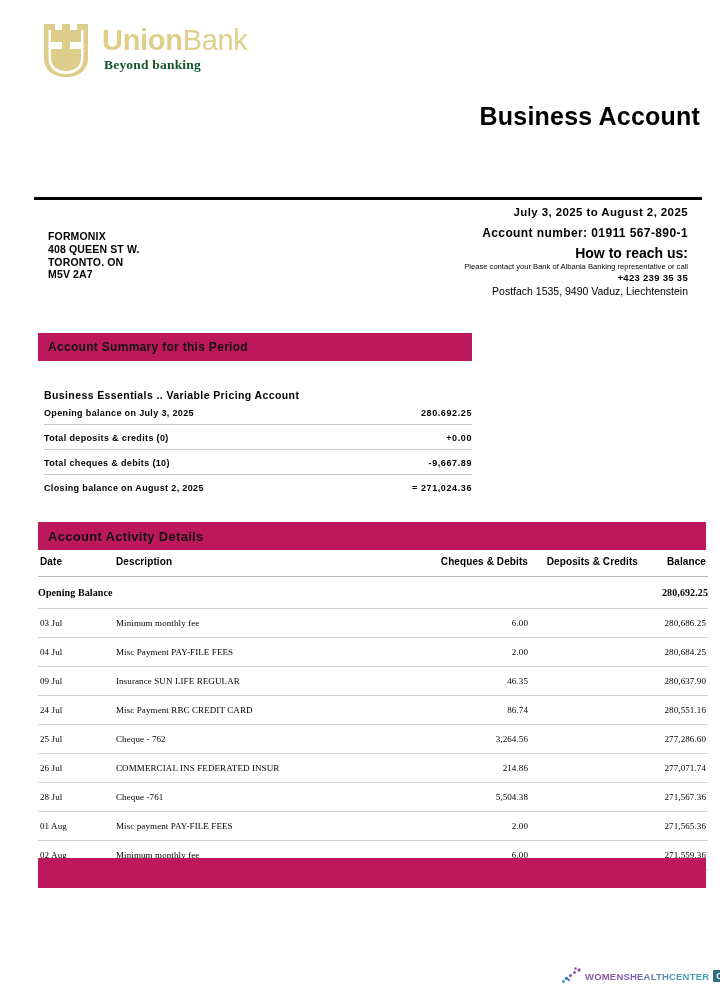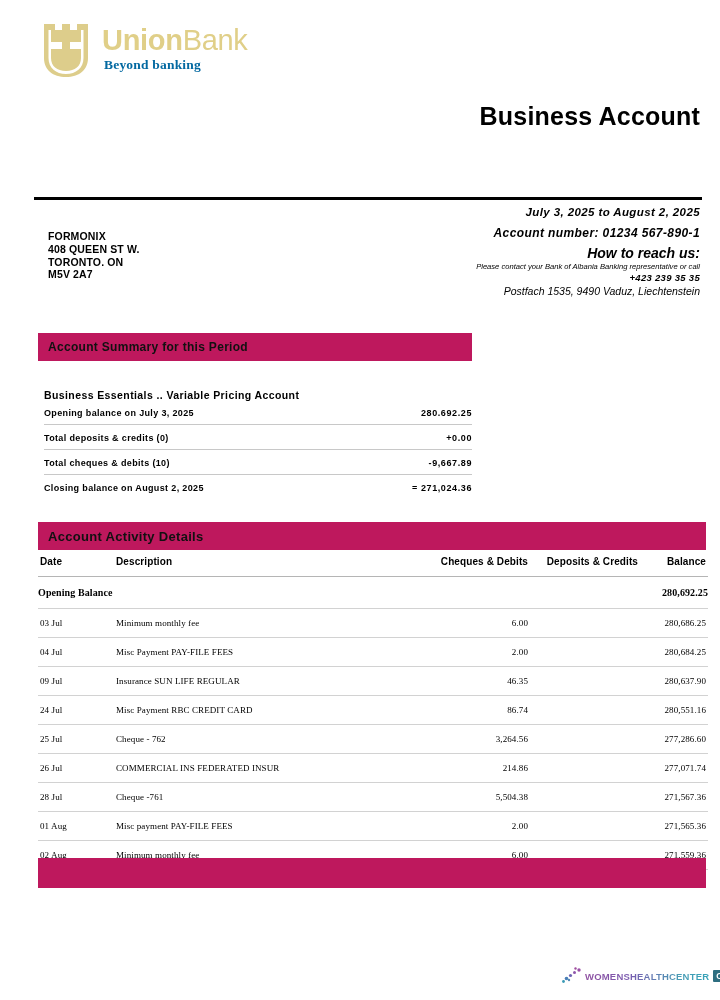--- a/index.html
+++ b/index.html
@@ -46,21 +46,21 @@
     color: #e0cf88;
     white-space: nowrap;
   }
   .logo-wordmark .w-bold { font-weight: bold; }
   .logo-wordmark .w-light { font-weight: normal; }
   .logo-tagline {
     font-family: "Liberation Serif", serif;
     font-weight: bold;
     font-size: 13.5px;
     line-height: 16px;
-    color: #0369a1;
+    color: #14532d;
     letter-spacing: 0.2px;
     margin-top: 1px;
     margin-left: 2px;
   }
 
   
   .doc-title {
     position: absolute;
     right: 20px;
     top: 100px;
@@ -88,25 +88,24 @@
     top: 230px;
     font-weight: bold;
     font-size: 10.5px;
     line-height: 12.8px;
     letter-spacing: 0.15px;
   }
 
   
   .meta-block {
     position: absolute;
-    right: 20px;
+    right: 32px;
     top: 204px;
     width: 460px;
     text-align: right;
-    font-style: italic;
   }
   .meta-period {
     font-weight: bold;
     font-size: 11.5px;
     line-height: 16px;
     letter-spacing: 0.4px;
   }
   .meta-account {
     font-weight: bold;
     font-size: 12px;
@@ -298,21 +297,21 @@
 
   <div class="addr-block">
     <div>FORMONIX</div>
     <div>408 QUEEN ST W.</div>
     <div>TORONTO. ON</div>
     <div>M5V 2A7</div>
   </div>
 
   <div class="meta-block">
     <div class="meta-period">July 3, 2025 to August 2, 2025</div>
-    <div class="meta-account">Account number: 01234 567-890-1</div>
+    <div class="meta-account">Account number: 01911 567-890-1</div>
     <div class="meta-reach">How to reach us:</div>
     <div class="meta-contact">Please contact your Bank of Albania Banking representative or call</div>
     <div class="meta-phone">+423 239 35 35</div>
     <div class="meta-address">Postfach 1535, 9490 Vaduz, Liechtenstein</div>
   </div>
 
   <div class="bar" id="summary-bar">
     <span class="bar-label">Account Summary for this Period</span>
   </div>
 

